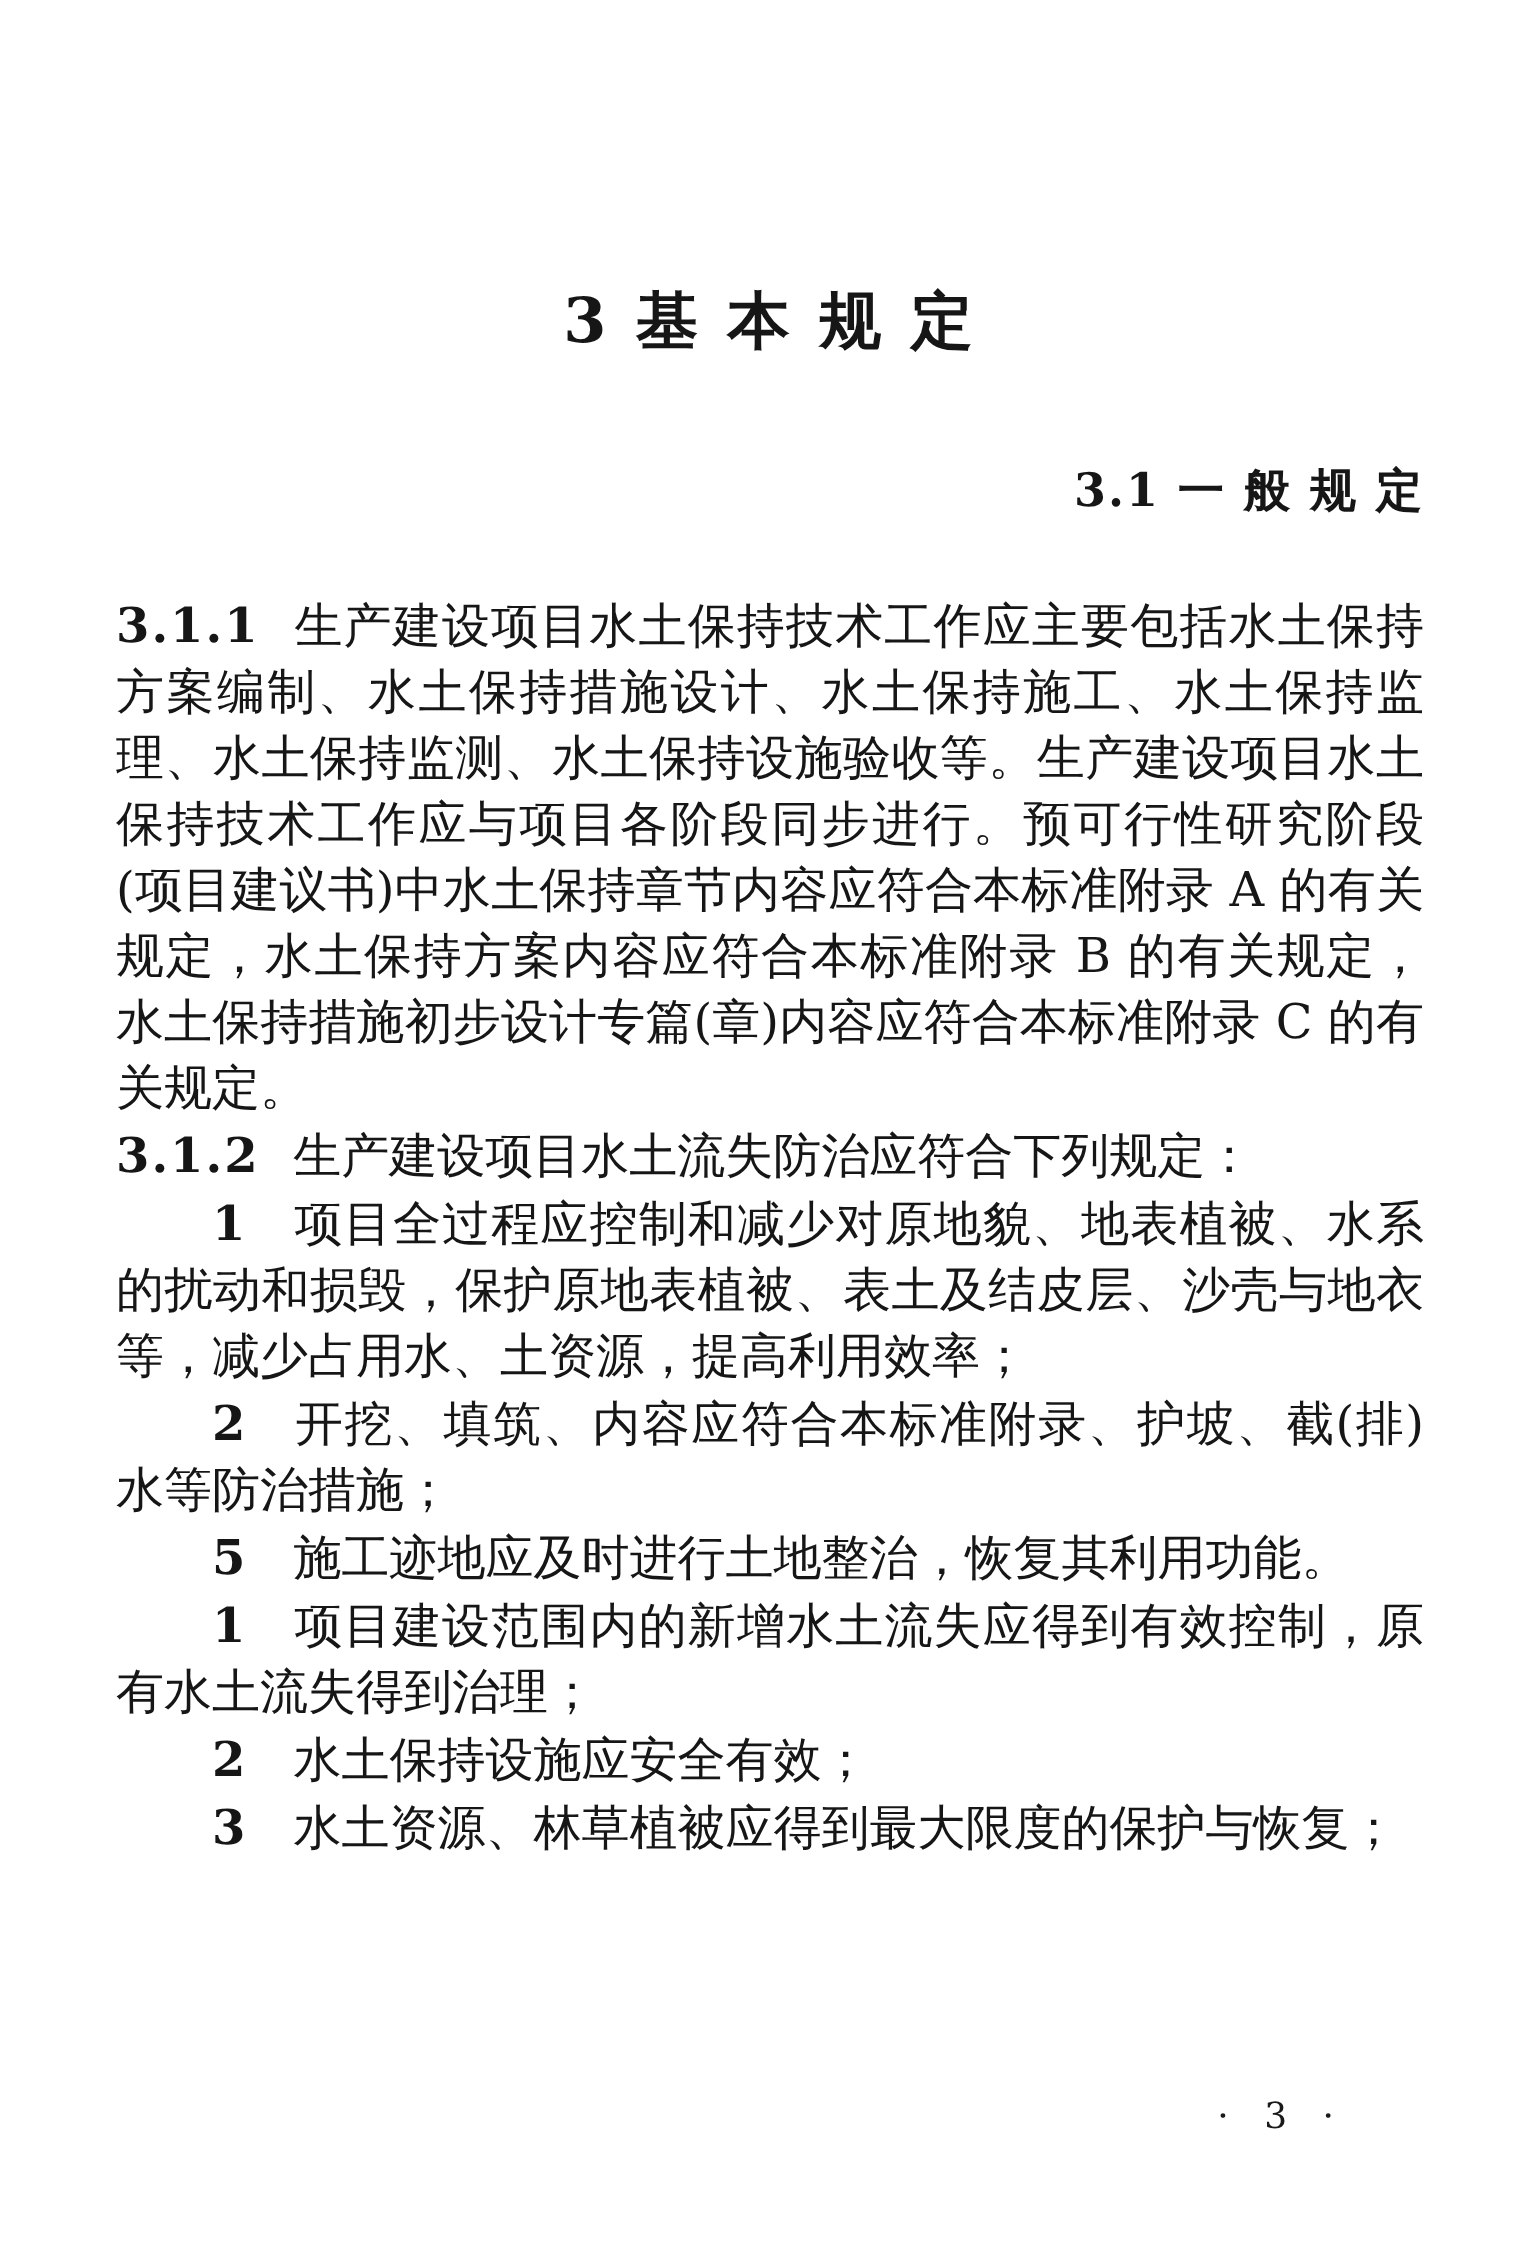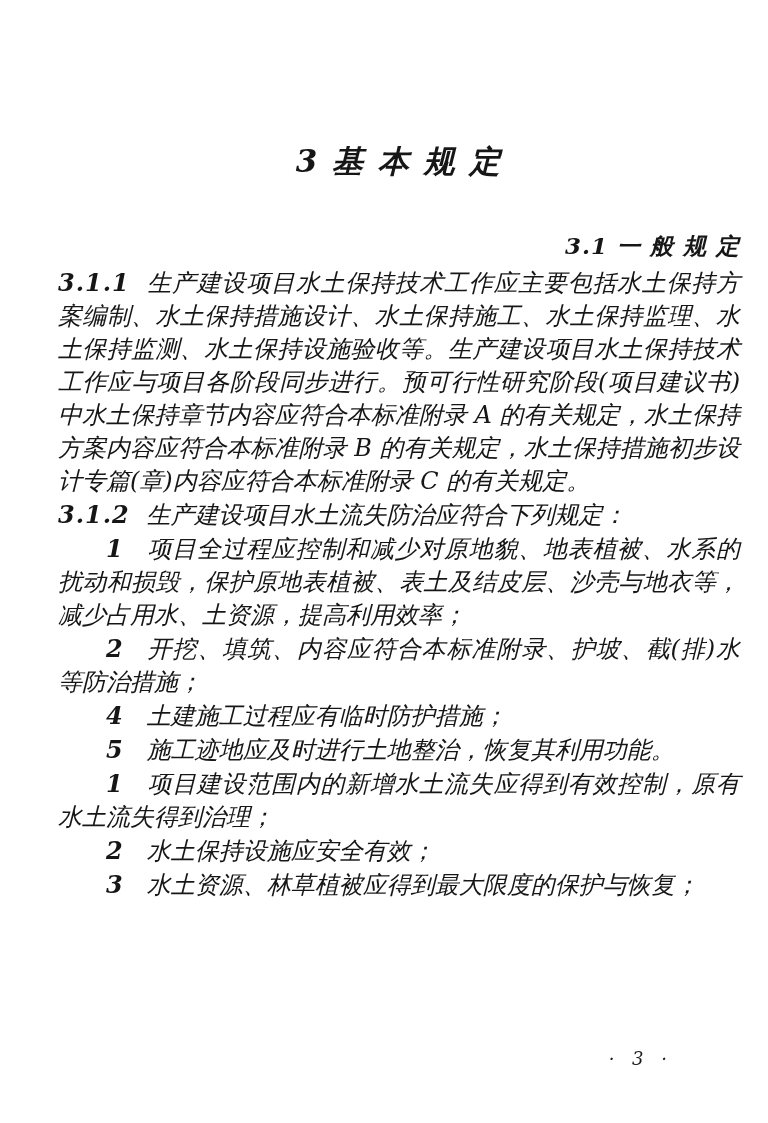--- a/index.html
+++ b/index.html
@@ -7,43 +7,42 @@
     width: 768px; height: 1123px;
     background: #ffffff;
     color: #161616;
     font-family: "DejaVu Serif", "Liberation Serif", serif;
     overflow: hidden;
   }
   .page {
     position: relative;
     box-sizing: border-box;
     width: 768px; height: 1000px;
-    padding: 0 28px 0 58px;
-    font-style: italic;
+    padding: 0 56px 0 58px;
   }
   .chapter-heading {
     margin: 0;
     padding-top: 142px;
     text-align: center;
     font-size: 31px;
     font-weight: bold;
     letter-spacing: 2px;
     line-height: 38px;
   }
   .section-heading {
     margin: 0;
     padding-top: 52px;
     text-align: right;
     font-size: 23px;
     font-weight: bold;
     letter-spacing: 1px;
     line-height: 28px;
   }
   .body-block {
-    margin-top: 6px;
+    margin-top: 36px;
     font-size: 24px;
     line-height: 33px;
     text-align: justify;
   }
   .body-block p { margin: 0; }
   .clause-num {
     font-weight: bold;
     letter-spacing: 1px;
     margin-right: 0.7em;
     white-space: nowrap;
@@ -79,23 +78,20 @@
 
     <div class="clause">
       <p><span class="clause-num">3.1.2</span><span>生产建设项目水土流失防治应符合下列规定：</span></p>
       <div class="item">
         <p><span class="item-num">1</span><span>项目全过程应控制和减少对原地貌、地表植被、水系的扰动和损毁，保护原地表植被、表土及结皮层、沙壳与地衣等，减少占用水、土资源，提高利用效率；</span></p>
       </div>
       <div class="item">
         <p><span class="item-num">2</span><span>开挖、填筑、内容应符合本标准附录、护坡、截(排)水等防治措施；</span></p>
       </div>
       <div class="item">
-        <p><span class="item-num">4</span><span>土建施工过程应有临时防护措施；</span></p>
-      </div>
-      <div class="item">
         <p><span class="item-num">5</span><span>施工迹地应及时进行土地整治，恢复其利用功能。</span></p>
       </div>
     </div>
 
     <div class="clause">
       <div class="item">
         <p><span class="item-num">1</span><span>项目建设范围内的新增水土流失应得到有效控制，原有水土流失得到治理；</span></p>
       </div>
       <div class="item">
         <p><span class="item-num">2</span><span>水土保持设施应安全有效；</span></p>

